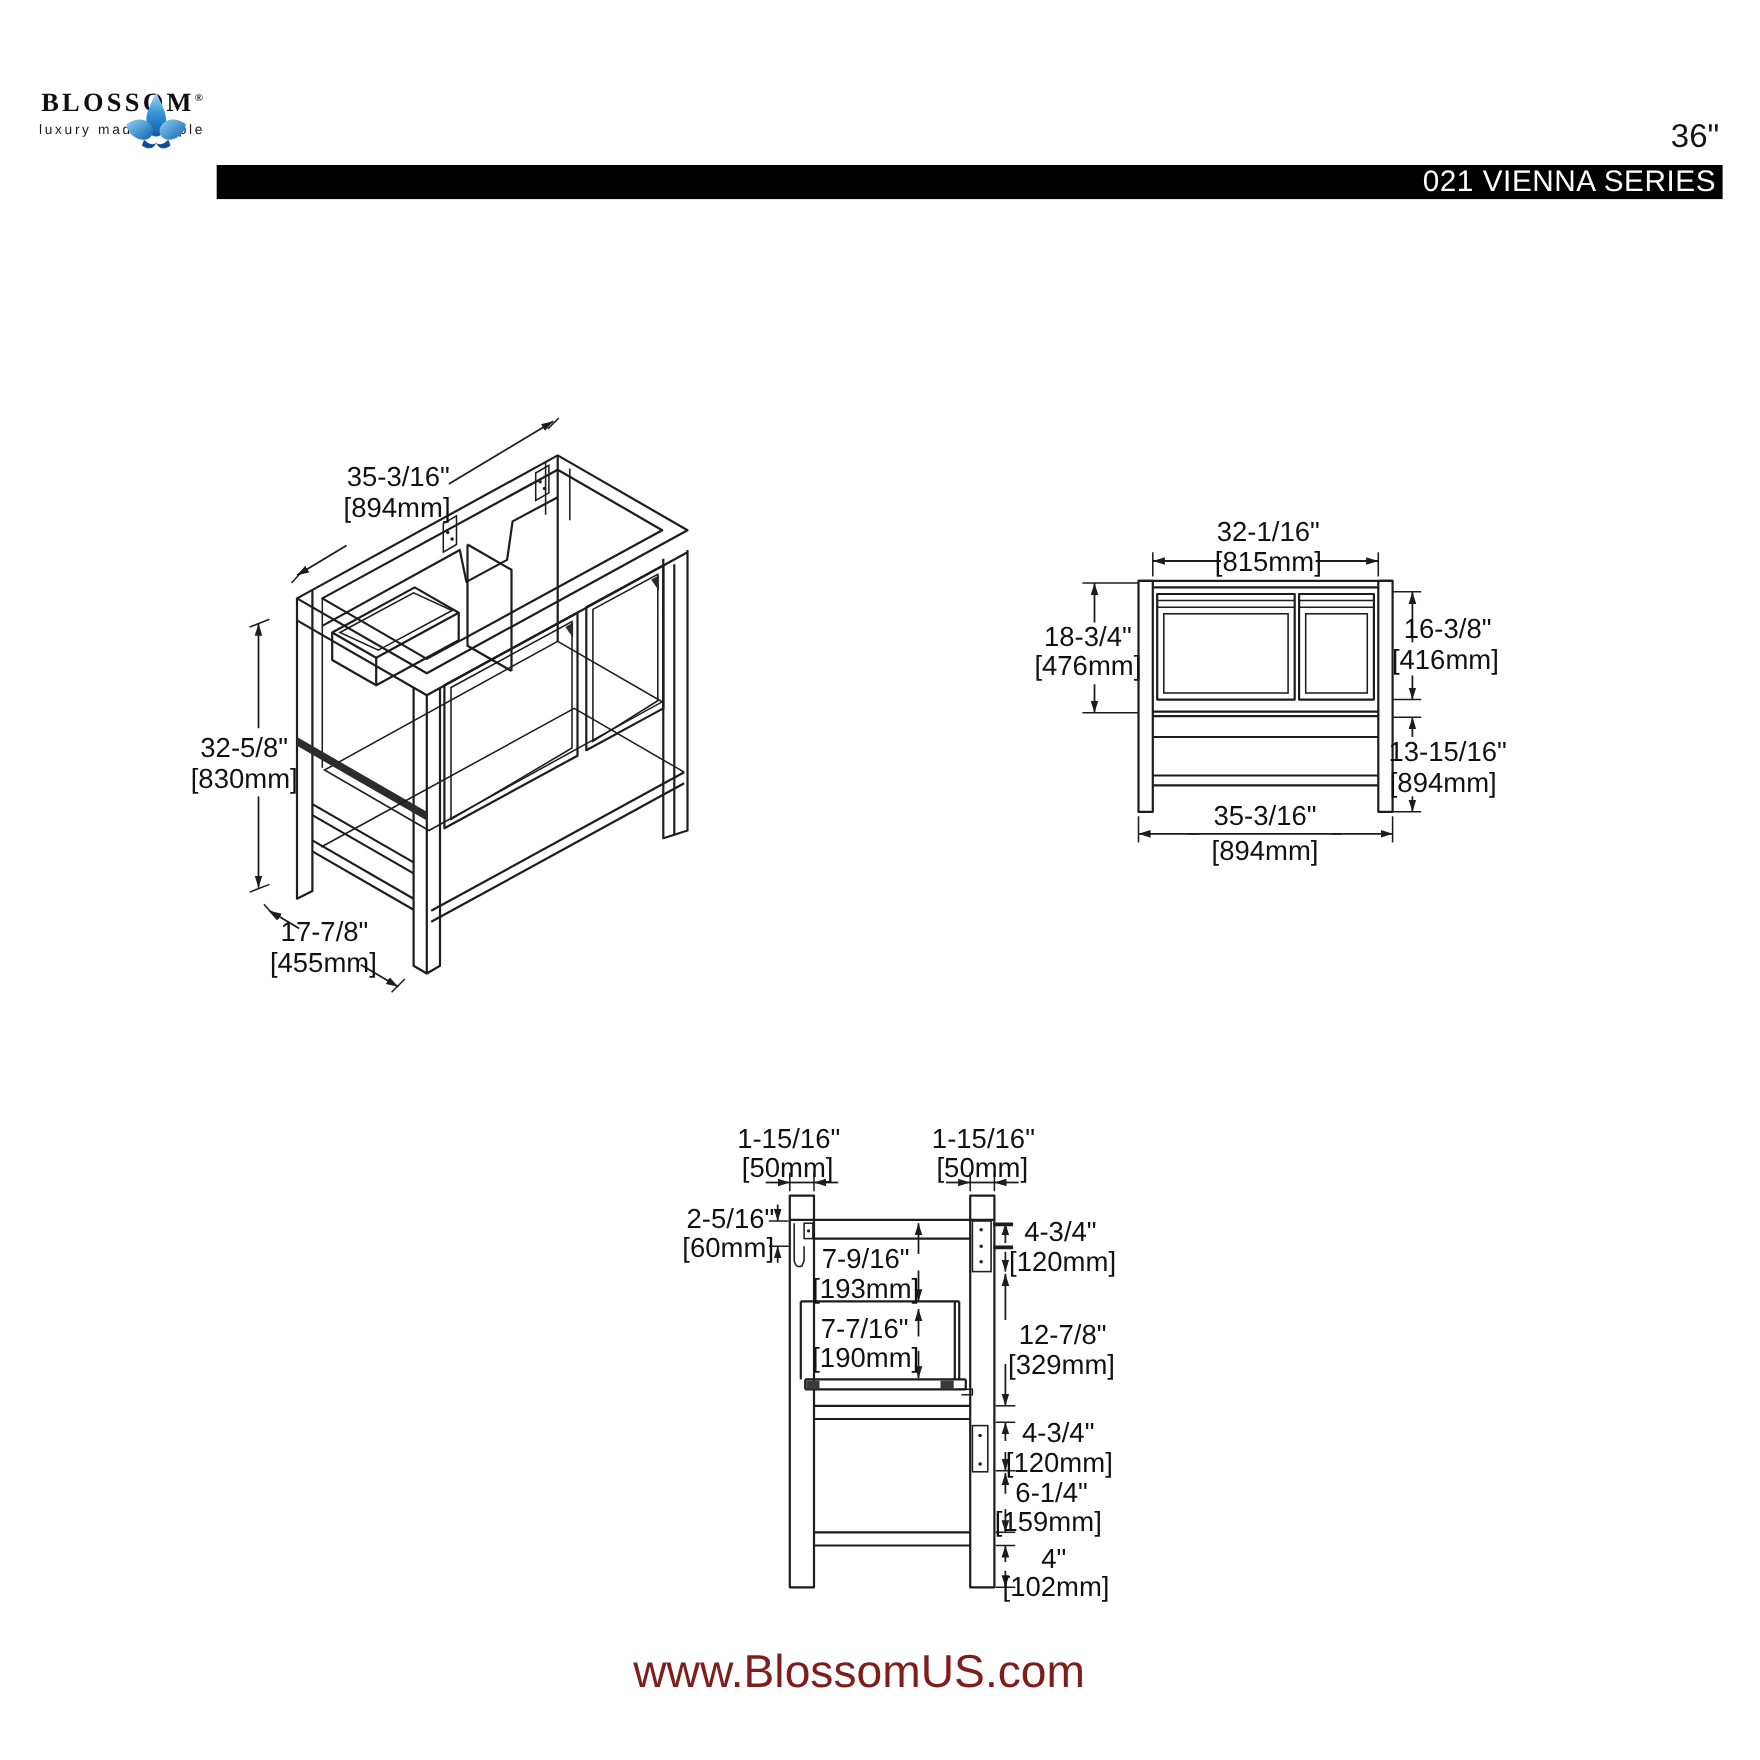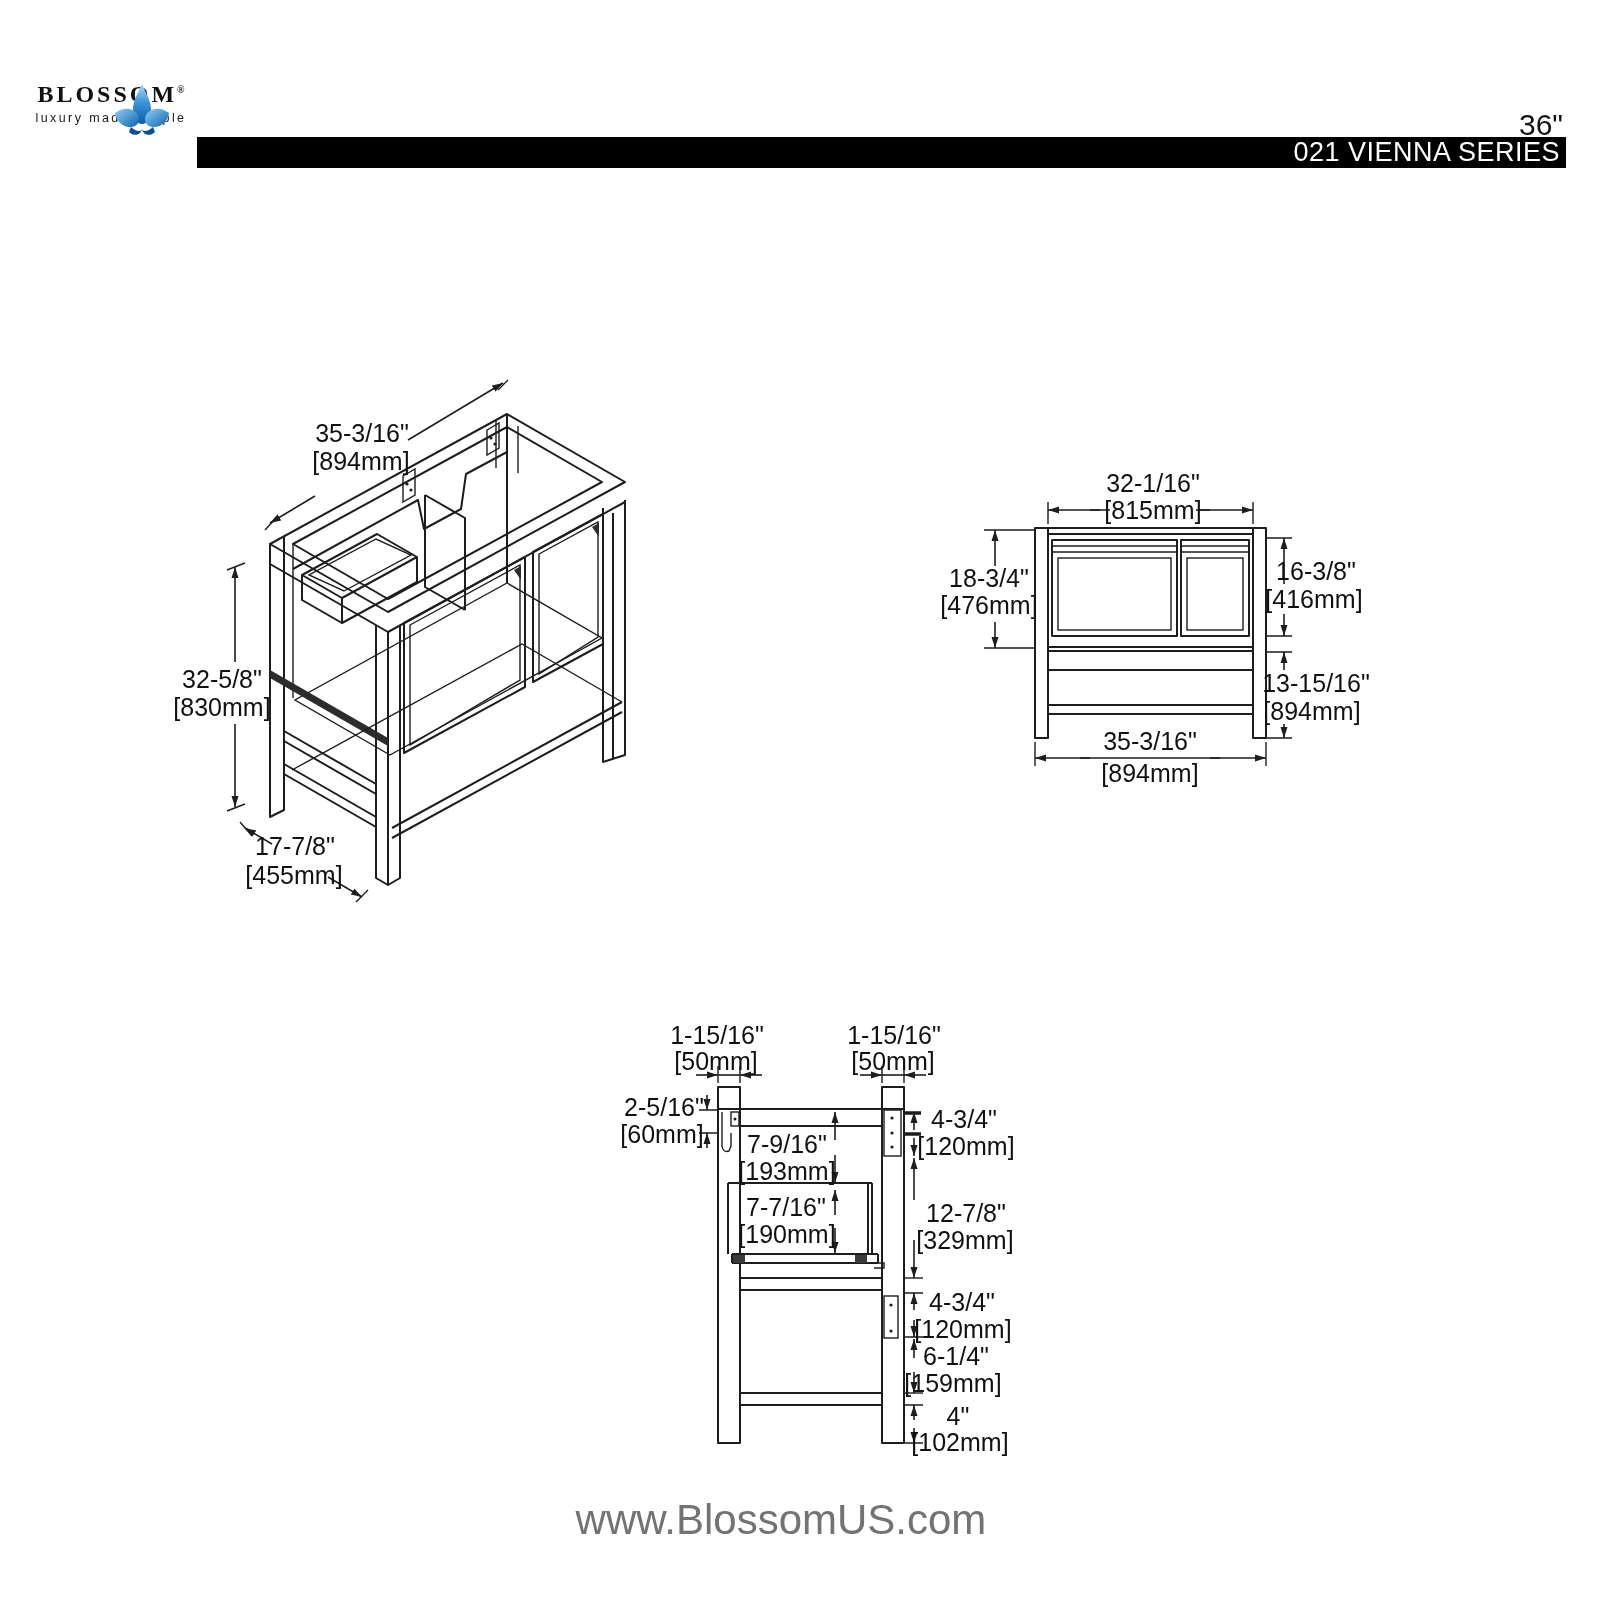--- a/index.html
+++ b/index.html
@@ -4,27 +4,27 @@
 <style>
   html,body{margin:0;padding:0;background:#ffffff;}
   #canvas{position:relative;width:1600px;height:1600px;background:#fff;overflow:hidden;
           font-family:"Liberation Sans",sans-serif;color:#111;}
   
   #logo-block{position:absolute;left:33px;top:80px;width:156px;text-align:center;}
   #brand-line{font-family:"Liberation Serif",serif;font-weight:700;font-size:24px;
               letter-spacing:3px;color:#101010;line-height:1;margin-top:2px;white-space:nowrap;}
   #brand-line sup{font-size:10px;letter-spacing:0;}
   #tagline-line{font-size:12.5px;letter-spacing:2.4px;color:#1a1a1a;margin-top:5px;white-space:nowrap;}
-  #series-bar{position:absolute;left:197px;top:137px;width:1369px;height:31px;background:#000;text-decoration:underline;}
+  #series-bar{position:absolute;left:197px;top:150px;width:1369px;height:31px;background:#000;text-decoration:underline;}
   #series-label{position:absolute;right:6px;top:0;height:31px;line-height:31px;color:#fff;
                 font-size:27px;letter-spacing:.5px;white-space:nowrap;}
   #size-label{position:absolute;right:37px;top:108px;font-size:30px;color:#141414;}
   
   #footer-url{position:absolute;left:0;top:1496px;width:1562px;text-align:center;
-              font-size:42px;color:#737373;}
+              font-size:42px;color:#7f1d1d;}
   
   svg{position:absolute;overflow:visible;}
   .ln{stroke:#1d1d1d;stroke-width:2;fill:none;stroke-linejoin:round;stroke-linecap:butt;}
   .lt{stroke:#1d1d1d;stroke-width:1.4;fill:none;}
   .dm{stroke:#1d1d1d;stroke-width:1.6;fill:none;}
   .dim{font-family:"Liberation Sans",sans-serif;font-size:25px;fill:#111;text-anchor:middle;}
 </style>
 </head>
 <body>
 

